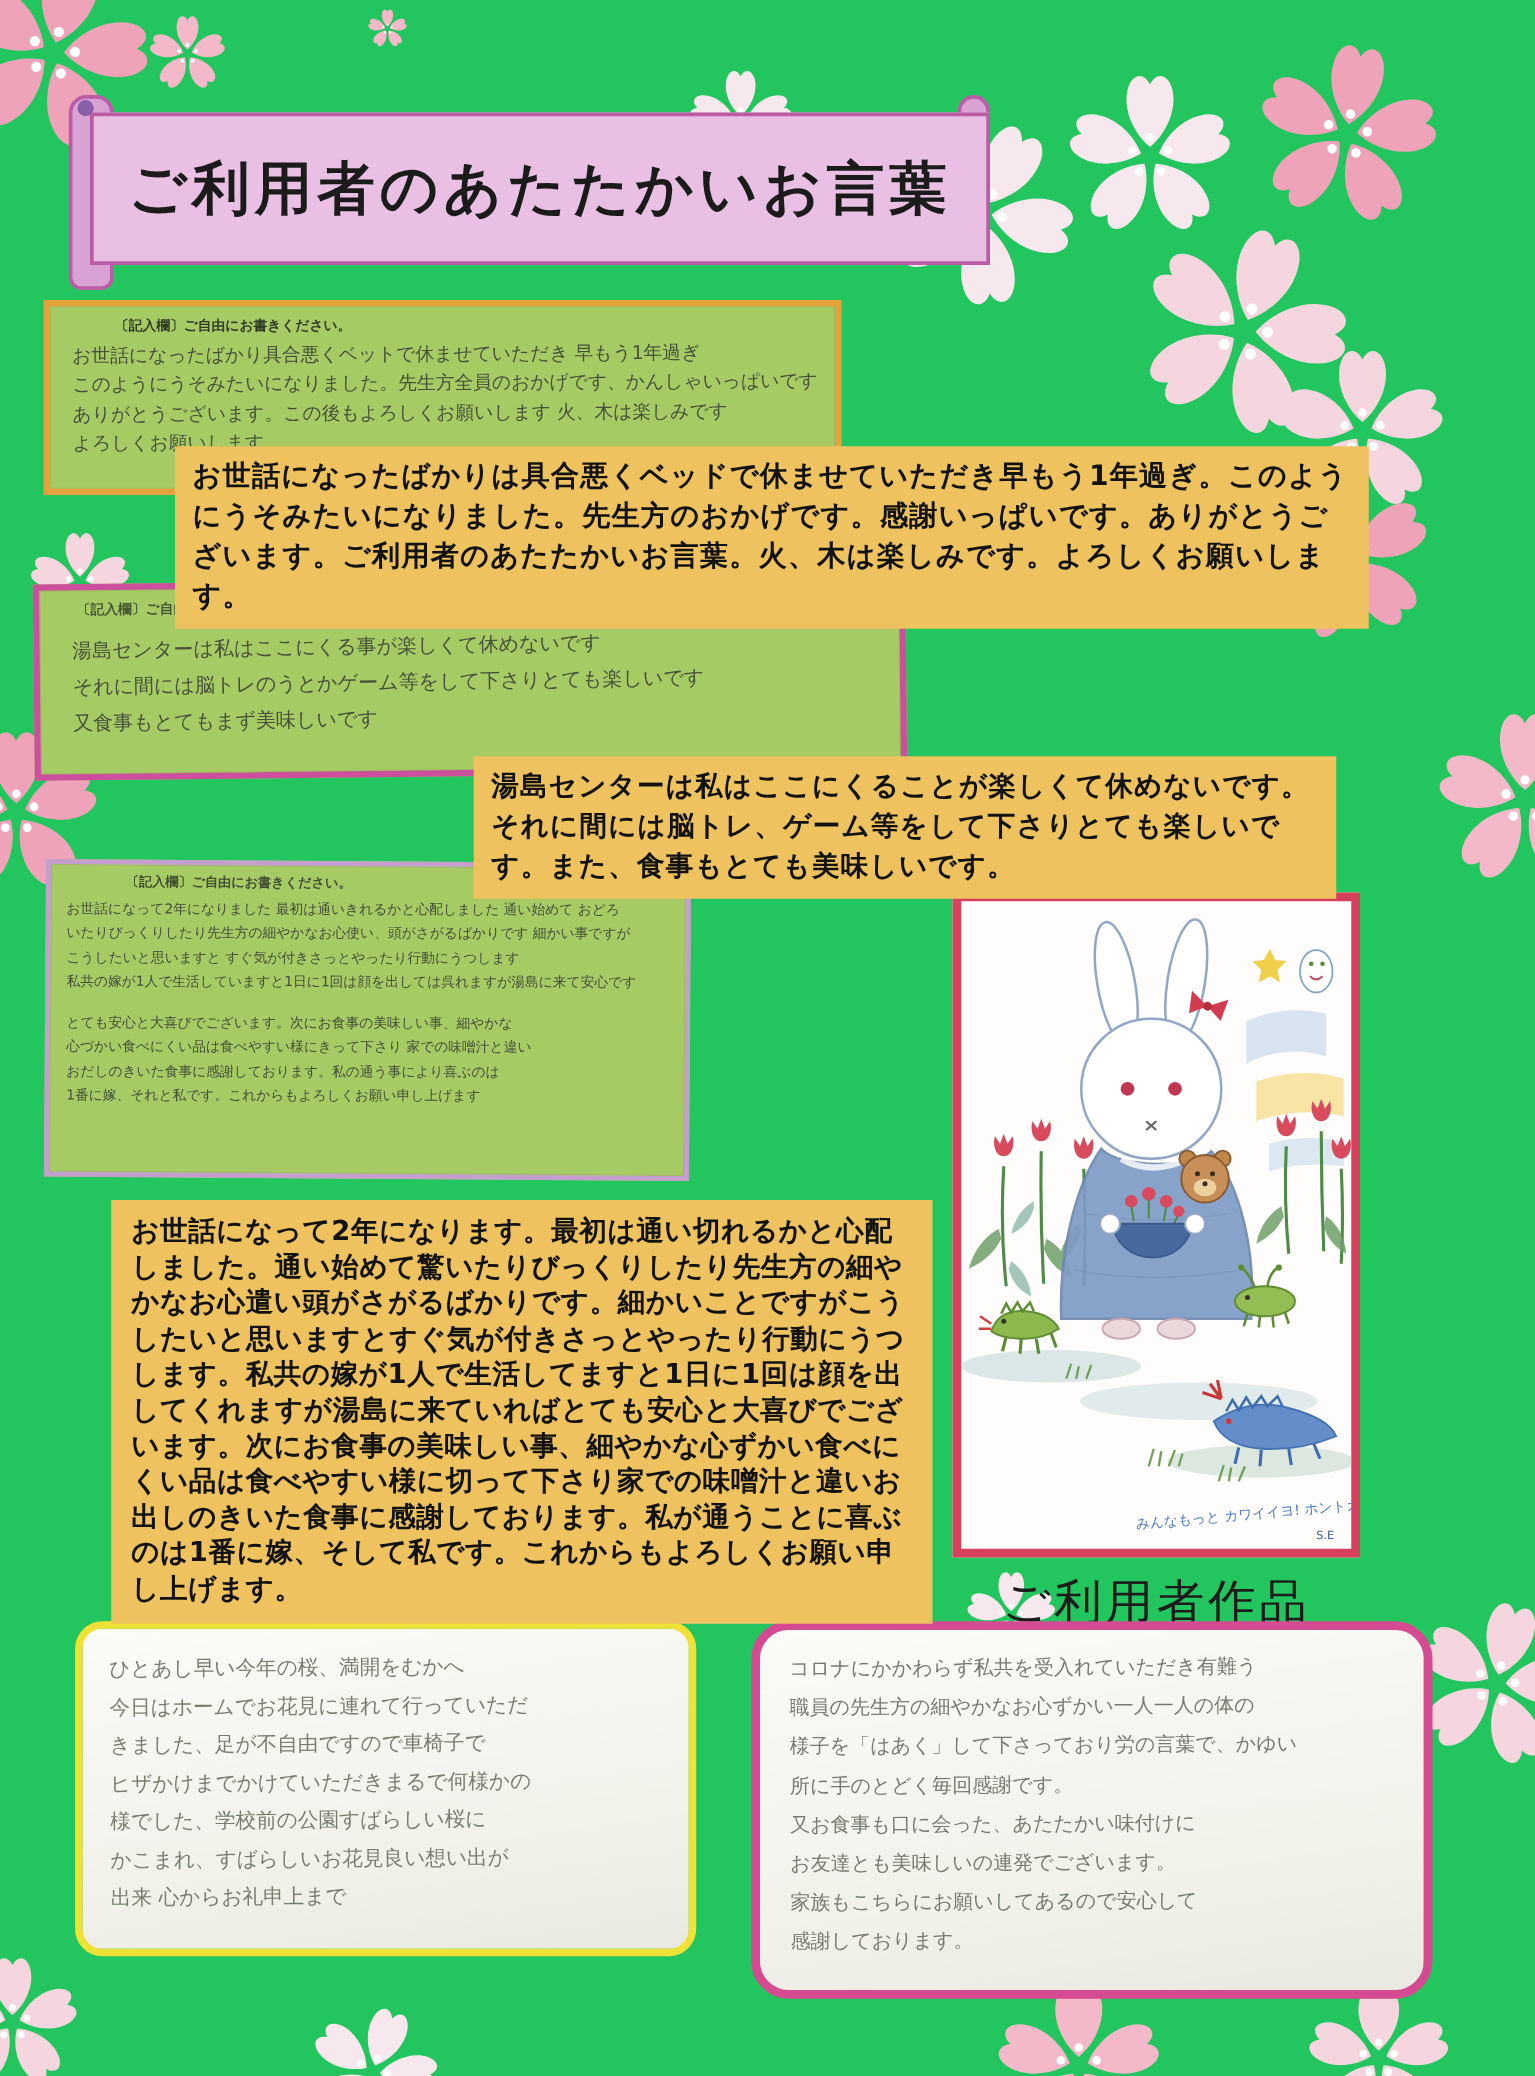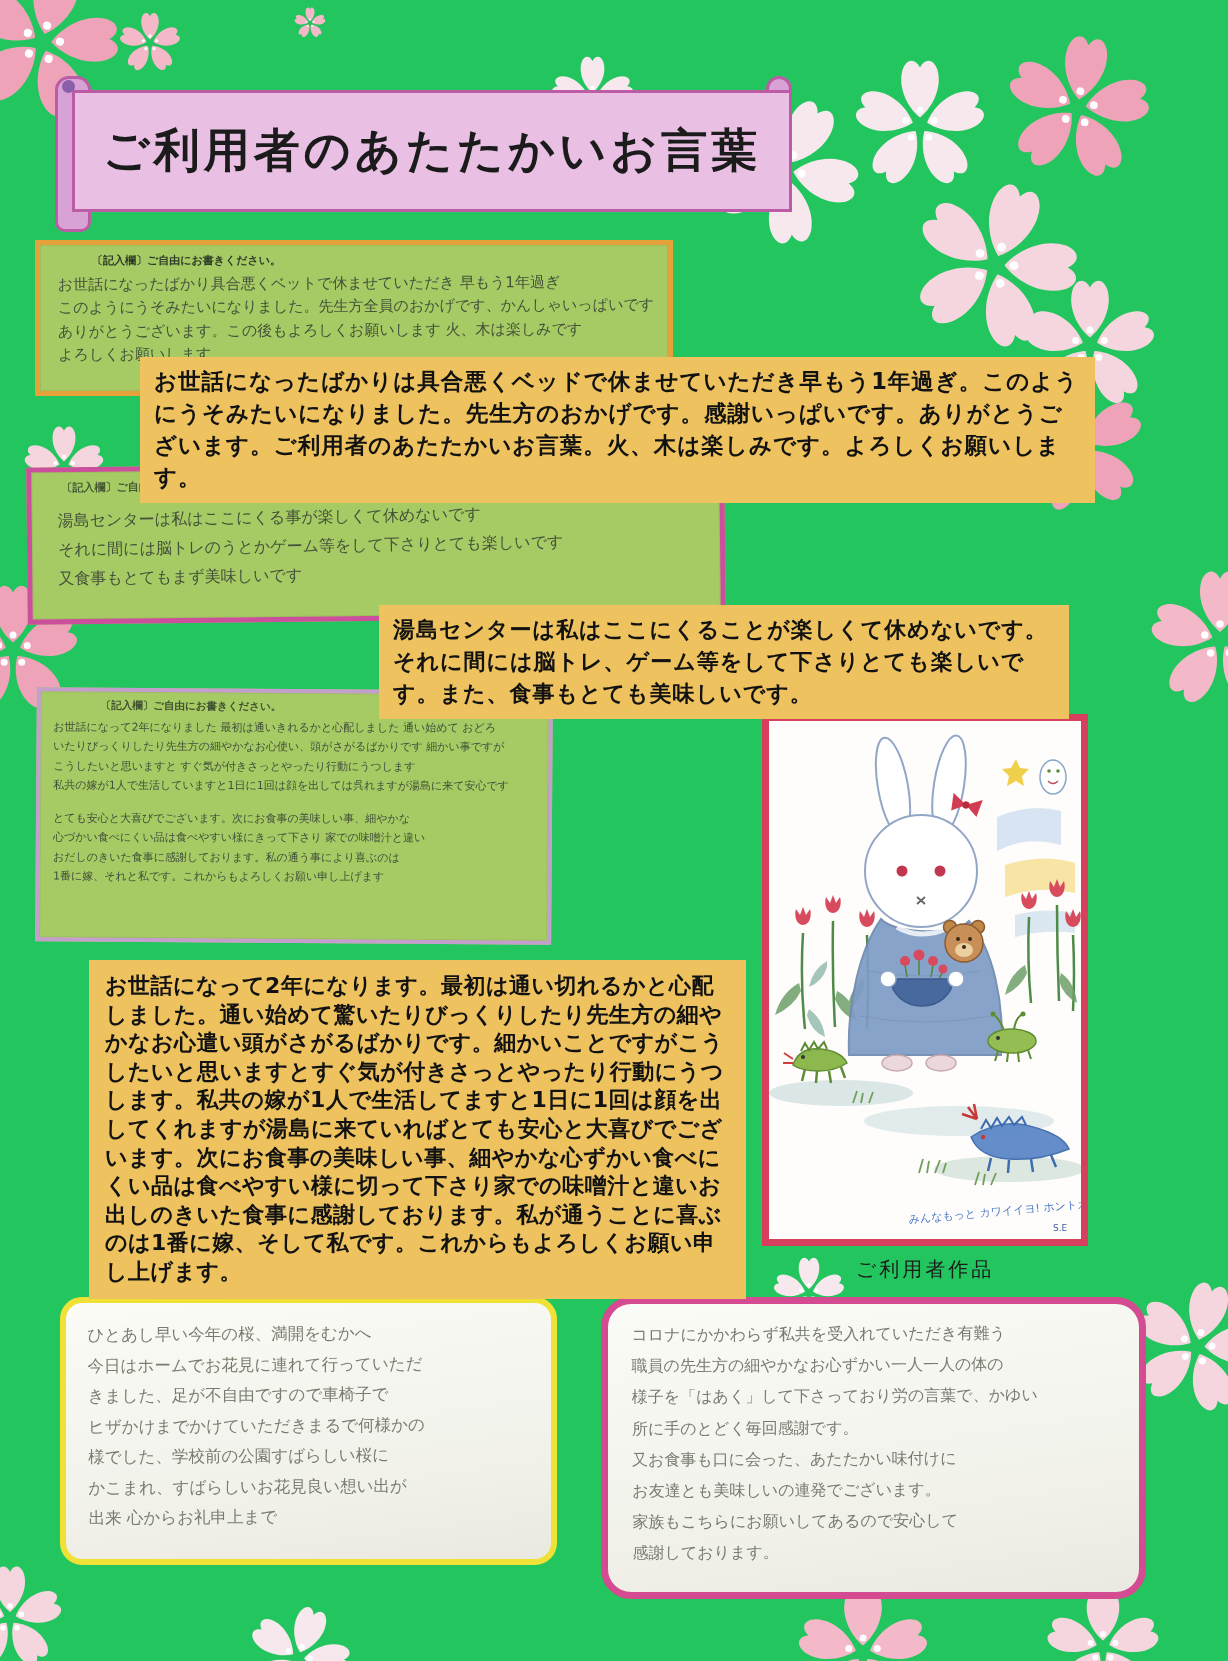--- a/index.html
+++ b/index.html
@@ -61,21 +61,21 @@
   .gb2{left:379px;top:589px;width:690px;min-height:100px;font-size:22px;line-height:1.45;letter-spacing:1px;margin-top:16px;}
   .gb3{left:89px;top:927px;width:657px;min-height:324px;font-size:22px;line-height:1.3;letter-spacing:.5px;padding:12px 16px;margin-top:33px;}
   
   .artwork-frame{
     position:absolute;left:762px;top:714px;width:326px;height:532px;z-index:1;
     background:#fefdfb;border:7px solid #d6405c;box-sizing:border-box;
   }
   .artwork-frame svg{width:100%;height:100%;display:block;}
   .artwork-caption{
     position:absolute;left:762px;top:1256px;width:326px;z-index:1;
-    text-align:center;font-size:20px;color:#1c1c1c;letter-spacing:3px;
+    text-align:center;font-size:38px;color:#1c1c1c;letter-spacing:3px;
   }
   
   .paper-note{
     position:absolute;z-index:2;box-sizing:border-box;
     background:linear-gradient(172deg,#fbfbf7 0%,#f1f1ea 70%,#e9e9e2 100%);
   }
   .pn-left{
     left:60px;top:1297px;width:497px;height:268px;
     border:6px solid #efe136;border-radius:22px;padding:16px 22px;
   }

